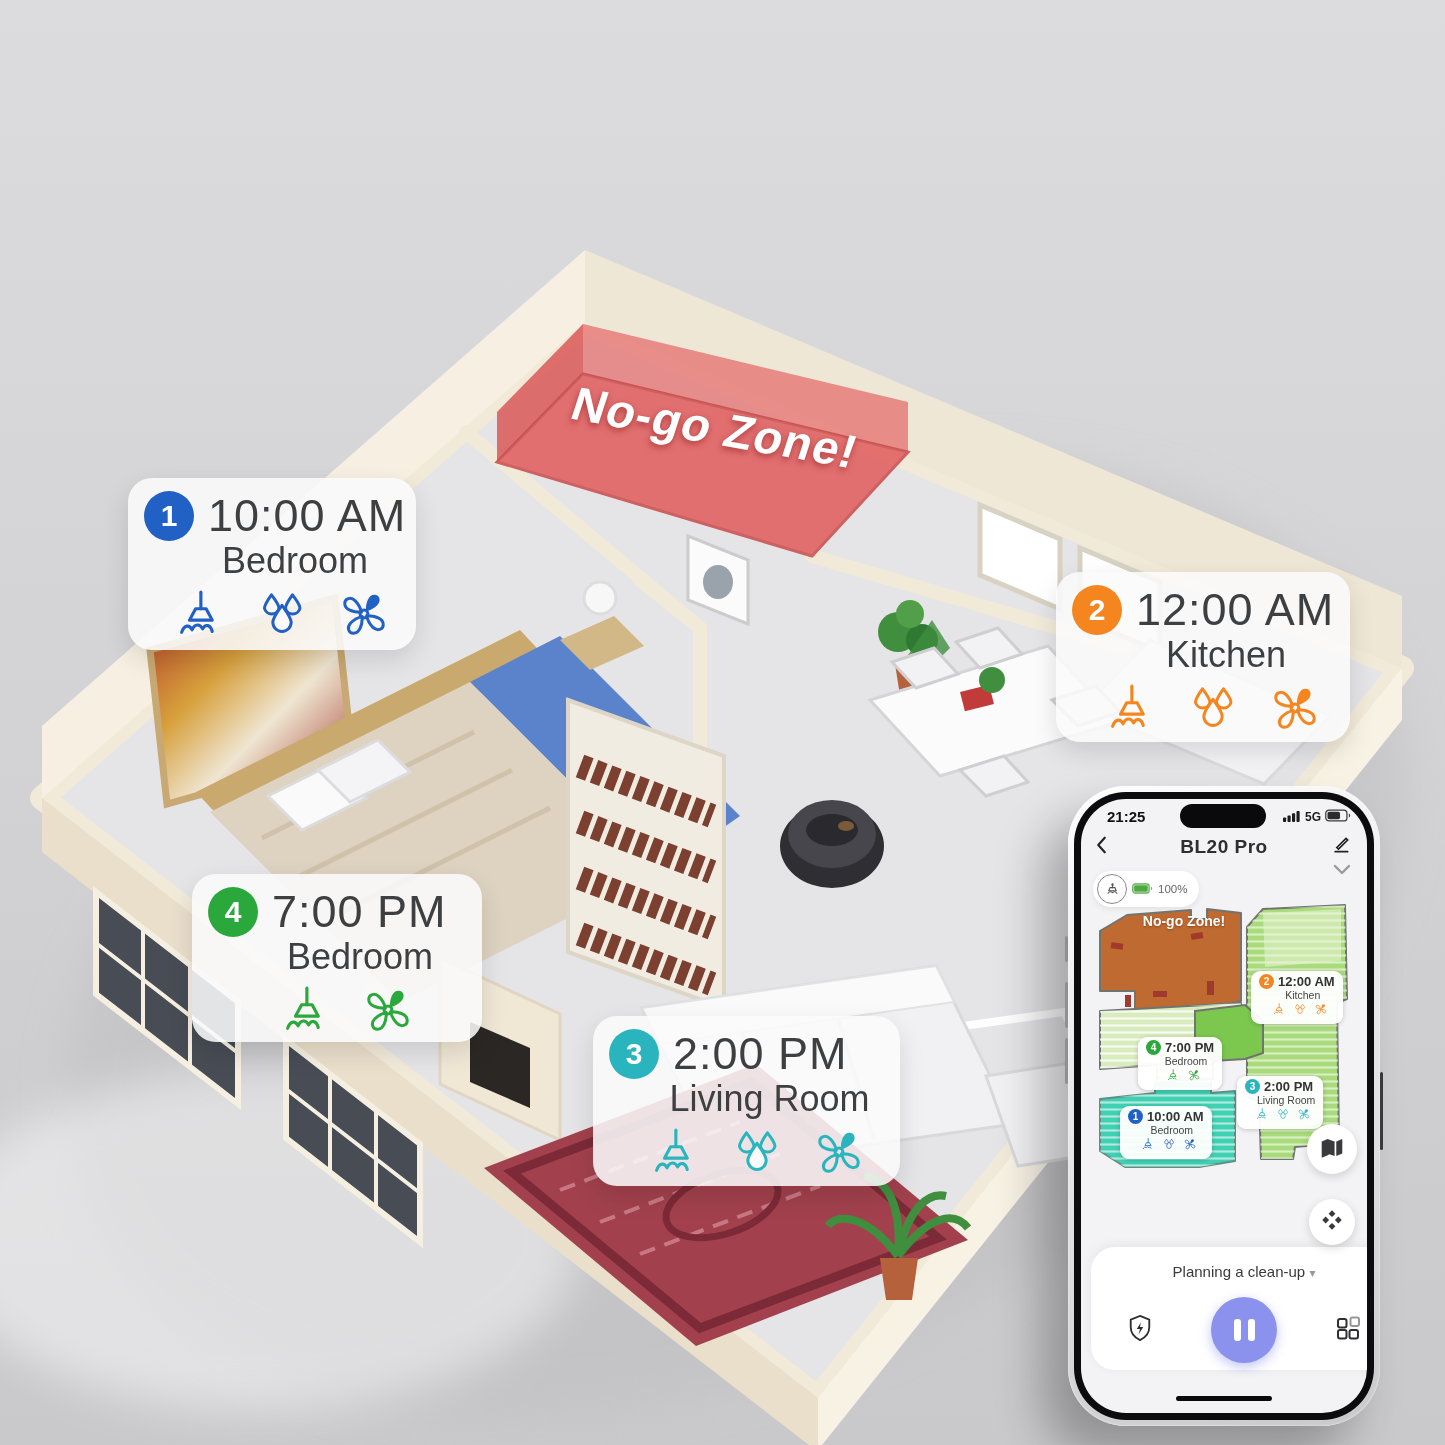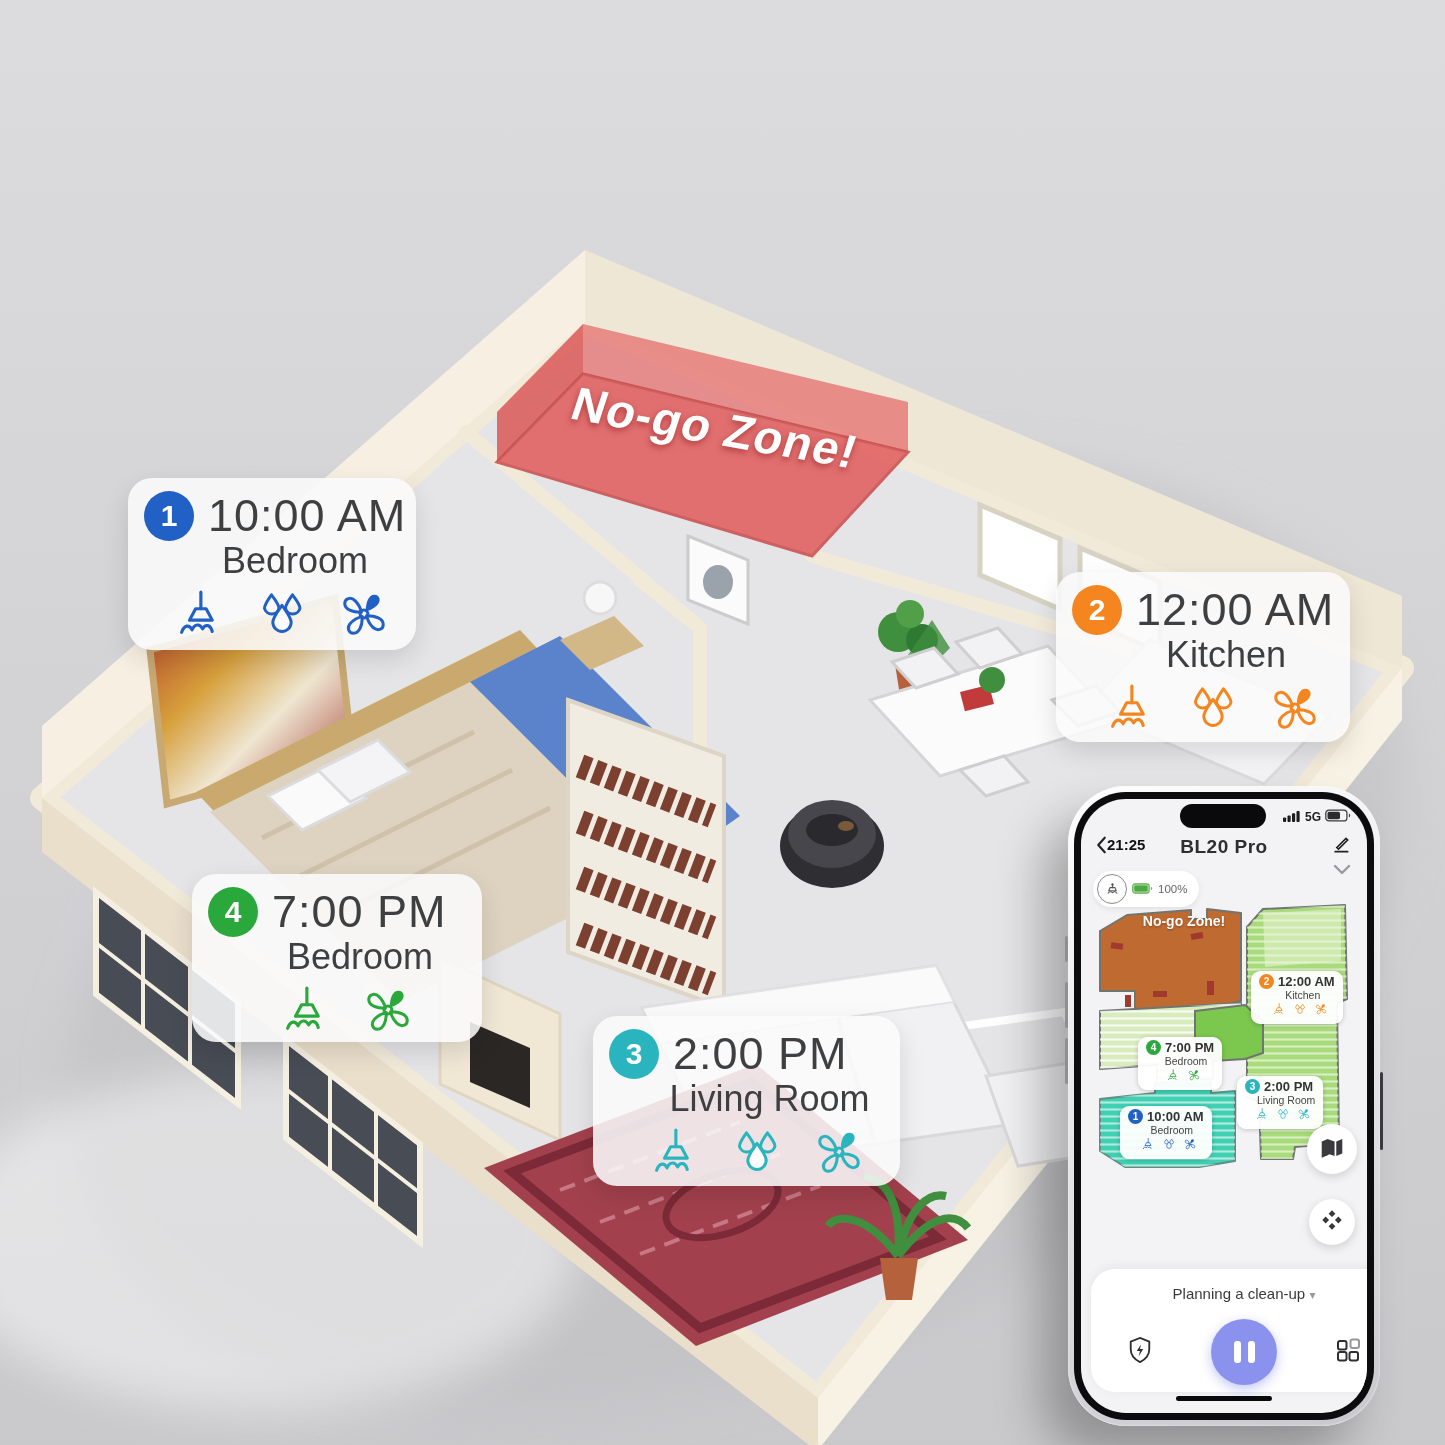--- a/index.html
+++ b/index.html
@@ -29,21 +29,21 @@
   .card .icons{display:flex;gap:26px;justify-content:center;padding-left:20px;margin-top:4px;color:var(--c);}
   .card .icons svg{width:56px;height:56px;}
   
   .phone{position:absolute;left:1068px;top:786px;width:312px;height:640px;z-index:4;
     border-radius:58px;background:linear-gradient(160deg,#fdfdfd,#dfdfe2 60%,#c9c9cd);
     box-shadow:-26px 30px 48px rgba(0,0,0,.28), inset 0 0 2px rgba(255,255,255,.9);}
   .side-btn{position:absolute;background:#8f8f93;border-radius:2px;}
   .bezel{position:absolute;left:6px;top:6px;right:6px;bottom:6px;border-radius:52px;background:#0c0c0e;}
   .screen{position:absolute;left:13px;top:13px;width:286px;height:614px;border-radius:45px;
     background:#f3f3f5;overflow:hidden;}
-  .sb-time{position:absolute;left:26px;top:9px;font-size:15px;font-weight:700;color:#111;margin-top:28px;}
+  .sb-time{position:absolute;left:26px;top:9px;font-size:15px;font-weight:700;color:#111;}
   .island{position:absolute;left:99px;top:5px;width:86px;height:24px;border-radius:13px;background:#0a0a0c;}
   .sb-right{position:absolute;right:16px;top:9px;display:flex;align-items:center;gap:4px;}
   .sb-5g{font-size:12px;font-weight:700;color:#1c1c1e;}
   .nav-back{position:absolute;left:14px;top:36px;color:#222;}
   .nav-title{position:absolute;left:0;right:0;top:37px;text-align:center;font-size:19px;font-weight:600;
     letter-spacing:.5px;color:#2e2e30;}
   .nav-edit{position:absolute;right:16px;top:36px;color:#222;}
   .collapse{position:absolute;right:16px;top:62px;color:#9a9a9e;}
   .pill{position:absolute;left:12px;top:72px;width:106px;height:36px;background:#fff;border-radius:18px;
     box-shadow:0 2px 6px rgba(0,0,0,.08);display:flex;align-items:center;gap:5px;padding-left:4px;box-sizing:border-box;}
@@ -57,21 +57,21 @@
     padding:3px 8px 4px;box-shadow:0 1px 5px rgba(0,0,0,.2);}
   .chip .r1{display:flex;align-items:center;gap:4px;}
   .chip .num{flex:0 0 auto;width:15px;height:15px;border-radius:50%;background:var(--c);color:#fff;
     font-size:10px;font-weight:700;display:flex;align-items:center;justify-content:center;}
   .chip .time{font-size:13px;font-weight:600;color:#333;white-space:nowrap;}
   .chip .room{font-size:10.5px;color:#444;text-align:center;padding-left:12px;white-space:nowrap;}
   .chip .icons{display:flex;gap:7px;justify-content:center;padding-left:6px;margin-top:1px;color:var(--c);}
   .chip .icons svg{width:14px;height:14px;}
   .float-btn{position:absolute;z-index:3;background:#fff;border-radius:50%;box-shadow:0 3px 10px rgba(0,0,0,.15);
     display:flex;align-items:center;justify-content:center;color:#3a3a3e;}
-  .bottom-card{position:absolute;left:10px;top:470px;width:306px;height:123px;background:#fff;border-radius:24px;
+  .bottom-card{position:absolute;left:10px;top:448px;width:306px;height:123px;background:#fff;border-radius:24px;
     box-shadow:0 -2px 12px rgba(0,0,0,.06);}
   .mode{position:absolute;left:0;right:0;top:16px;text-align:center;font-size:15px;color:#3a3a3c;}
   .mode .caret{color:#9a9a9e;font-size:12px;}
   .bc-row{position:absolute;left:0;right:0;top:48px;height:70px;display:flex;align-items:center;
     justify-content:space-between;padding:0 36px;box-sizing:border-box;}
   .pause-btn{width:66px;height:66px;border-radius:50%;background:#8b92ee;display:flex;align-items:center;
     justify-content:center;gap:7px;box-shadow:0 4px 12px rgba(120,130,240,.45);}
   .pause-btn i{display:block;width:7px;height:22px;border-radius:3px;background:#fff;}
   .bc-icon{color:#2f2f33;}
   .homebar{position:absolute;left:95px;top:597px;width:96px;height:5px;border-radius:3px;background:#0a0a0c;}

